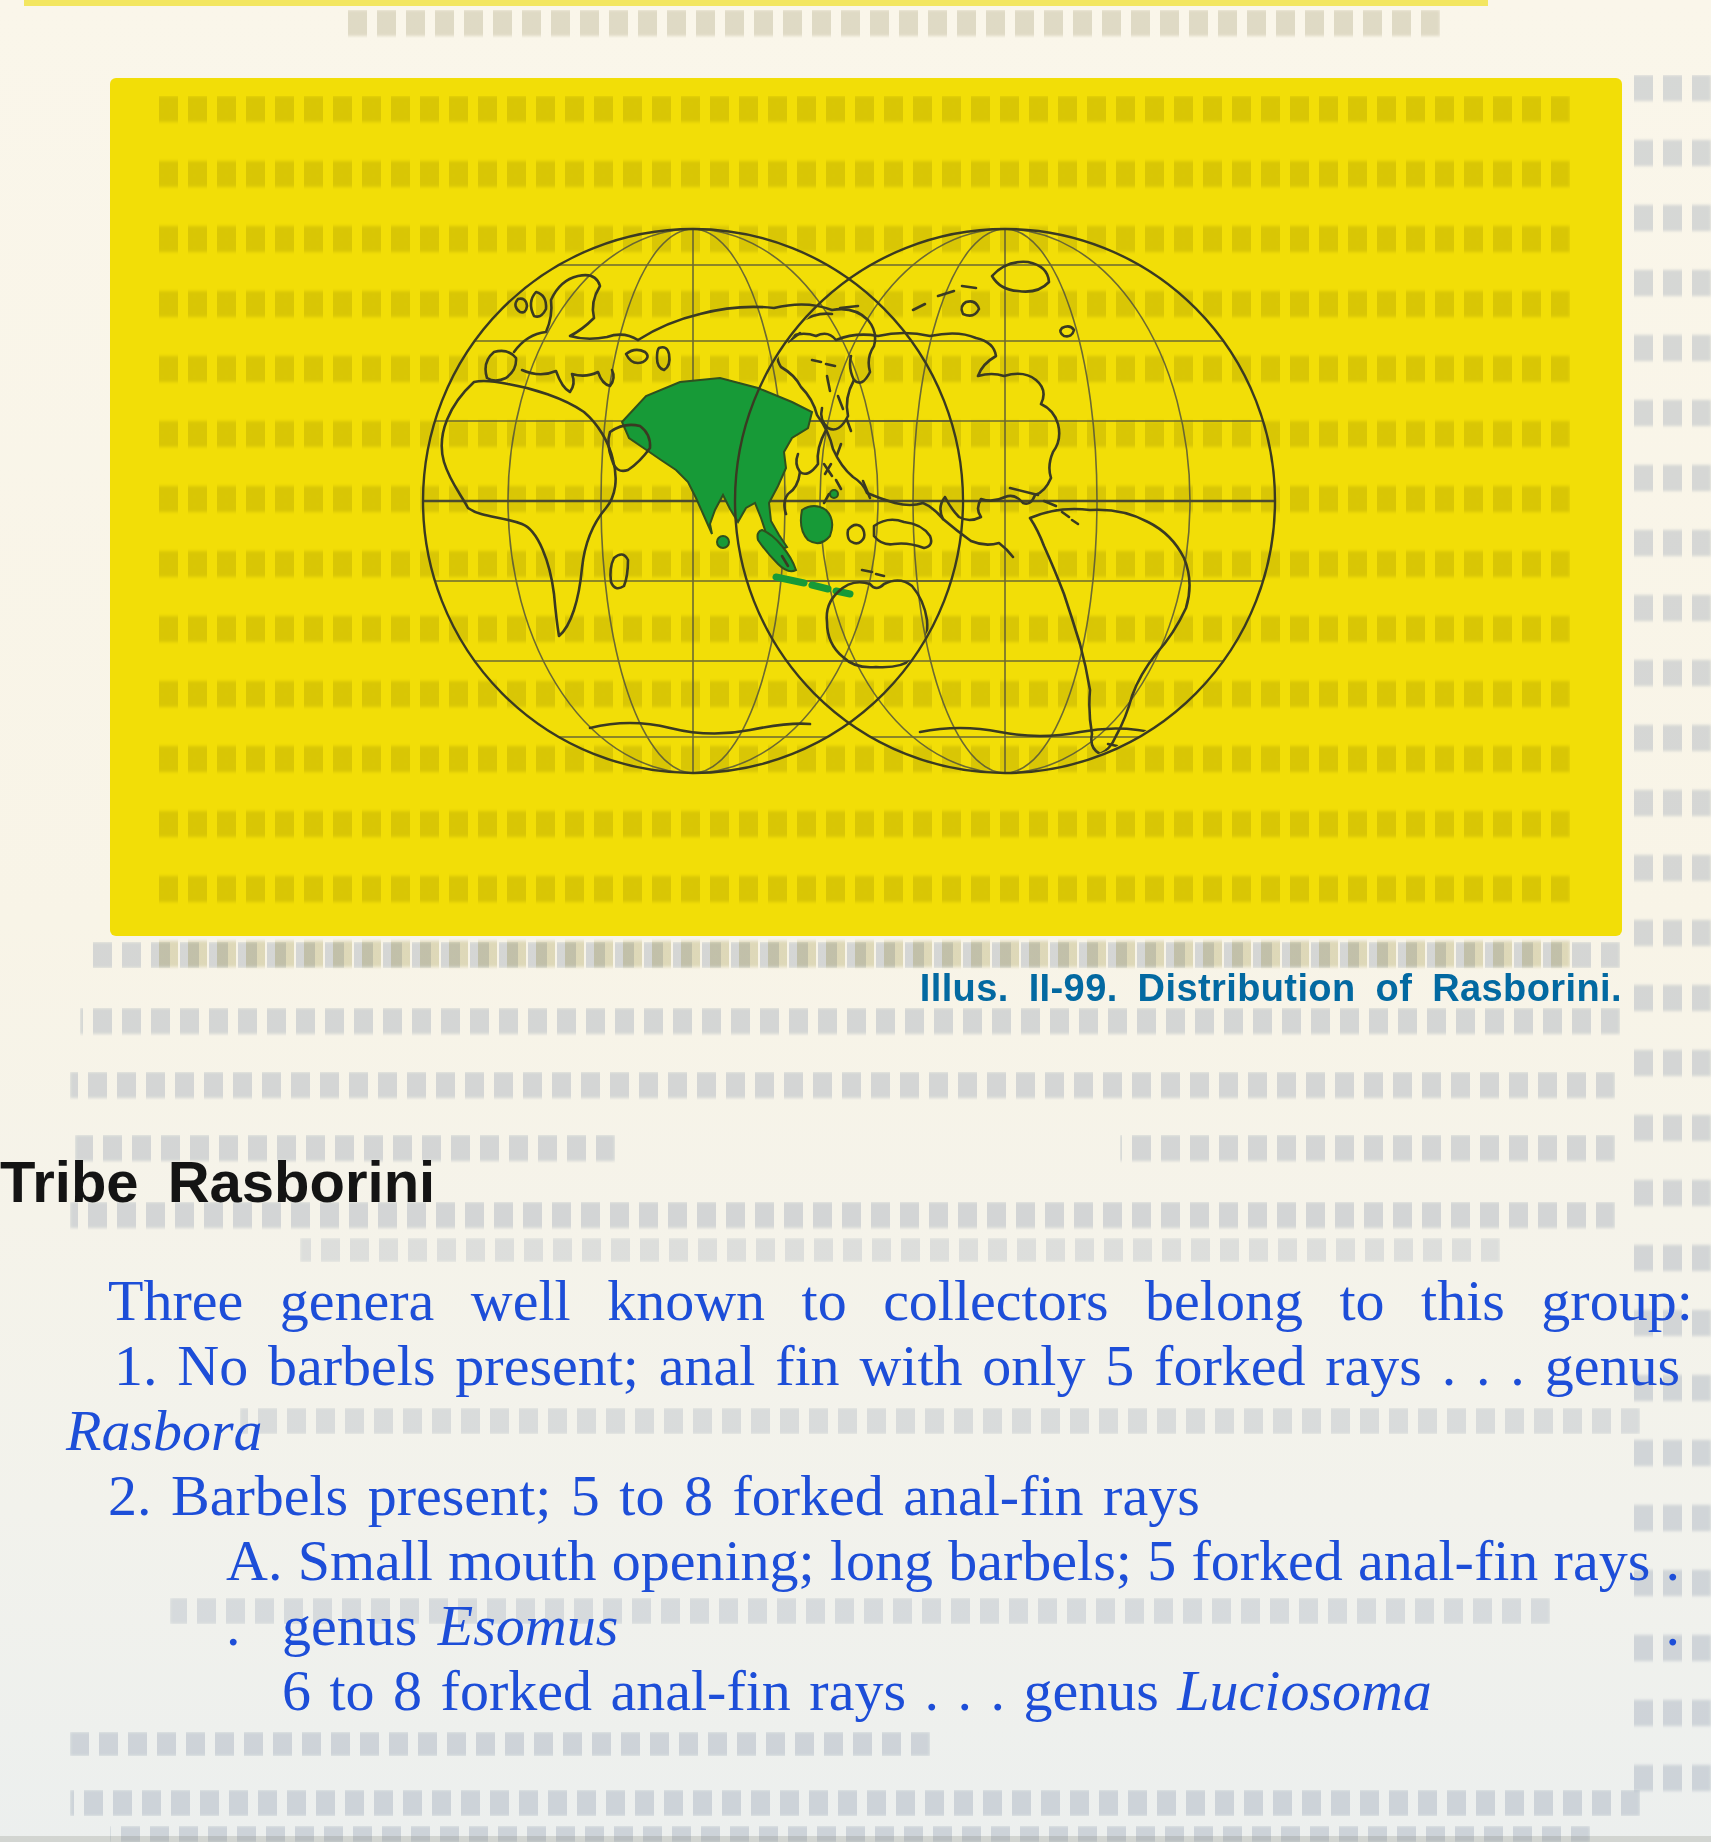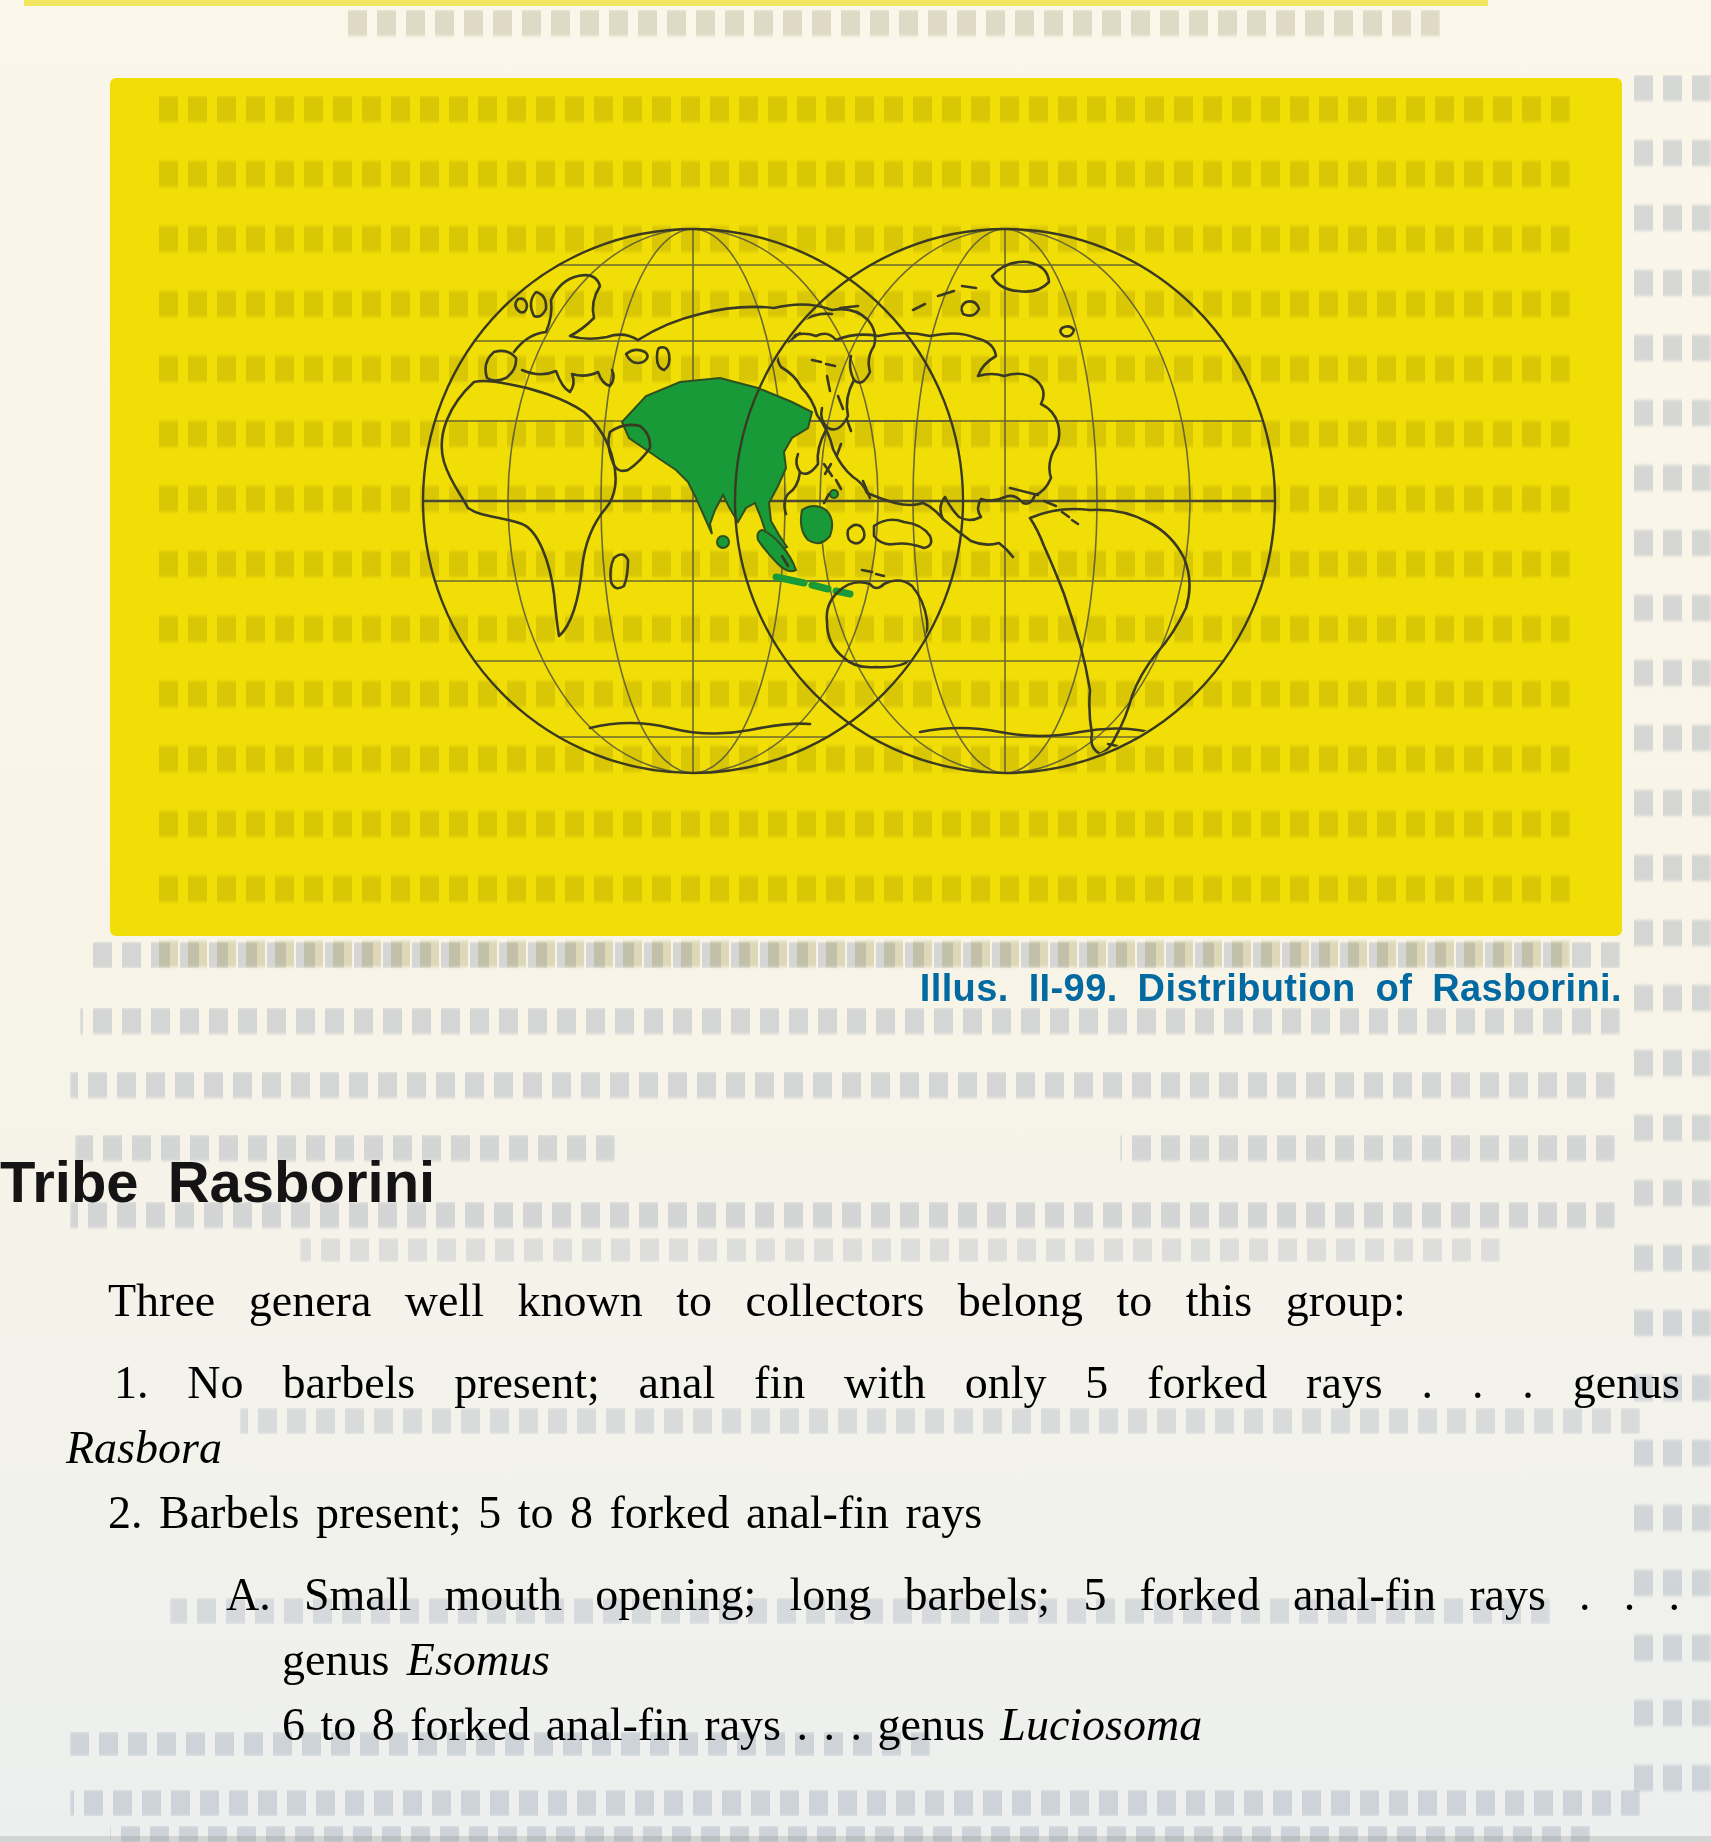--- a/index.html
+++ b/index.html
@@ -34,24 +34,24 @@
     color:#0369a1;word-spacing:9px;letter-spacing:.4px;
   }
   .heading{
     position:absolute;left:0;top:1150px;width:1711px;text-align:left;
     font-family:"Liberation Sans",sans-serif;font-weight:700;font-size:58px;line-height:64px;
     color:#141414;word-spacing:13px;
   }
   
   .bodytext{
     position:absolute;left:64px;top:1268px;width:1616px;
-    font-size:46px;line-height:65px;color:#000000;
+    font-size:58px;line-height:65px;color:#1d4ed8;
   }
   .bl{height:65px;white-space:nowrap;}
-  .just{white-space:normal;text-align:justify;text-align-last:justify;margin-top:17px;}
+  .just{white-space:normal;text-align:justify;text-align-last:justify;}
   .it{font-style:italic;}
   .ln1{padding-left:44px;word-spacing:22px;white-space:nowrap;}
   .ln2{padding-left:50px;}
   .ln3{padding-left:2px;font-style:italic;}
   .ln4{padding-left:44px;word-spacing:5px;}
   .ln5{padding-left:162px;}
   .ln6{padding-left:218px;word-spacing:6px;}
   .ln7{padding-left:162px;}
   .ln8{padding-left:218px;word-spacing:4px;}
 </style>

